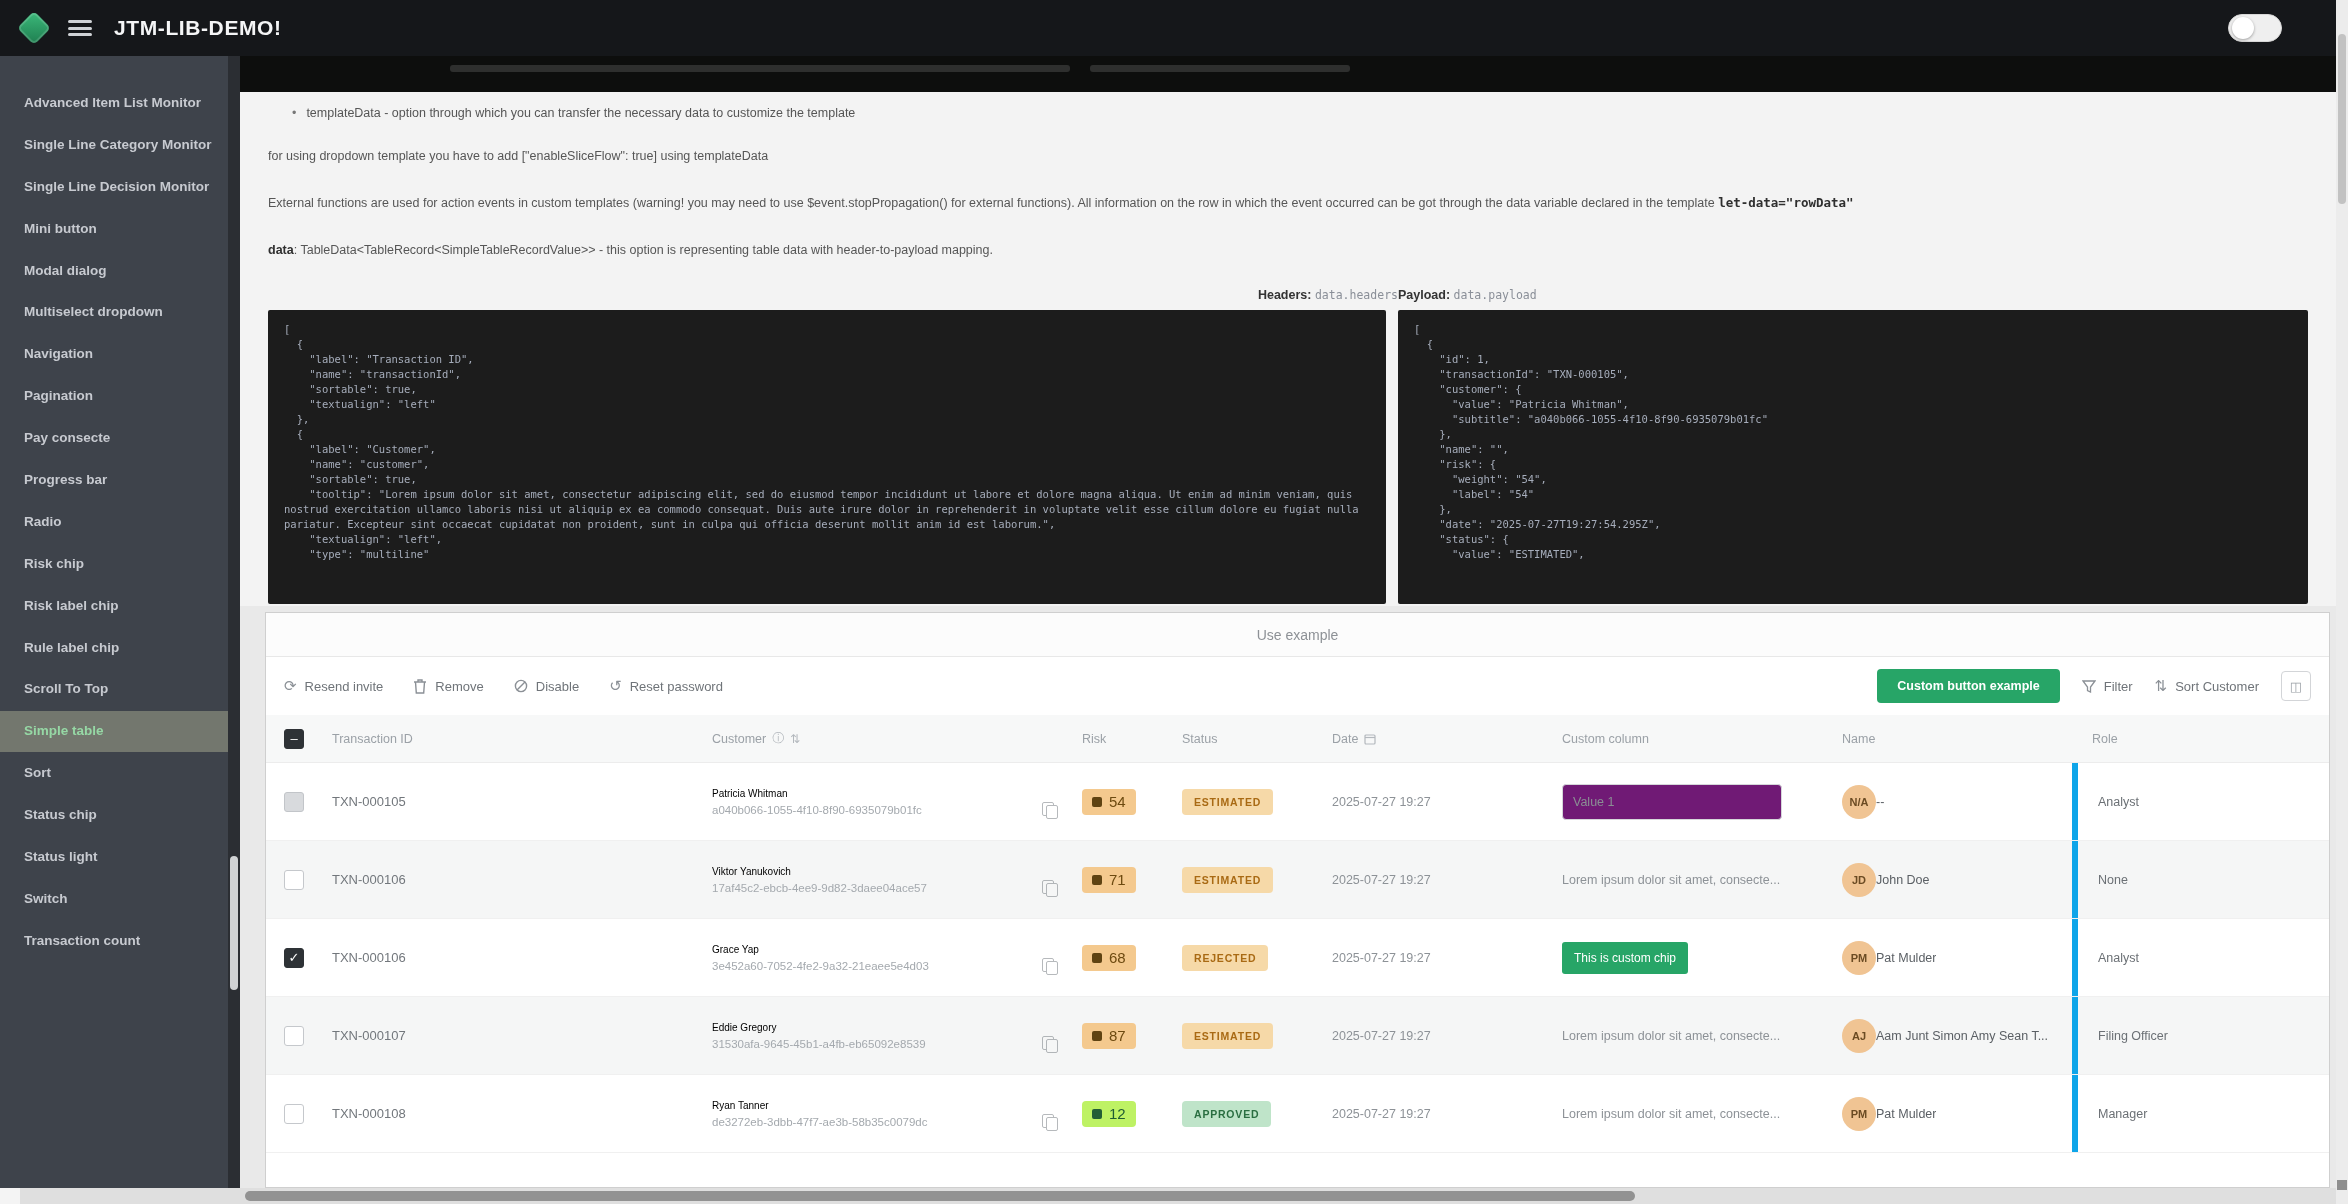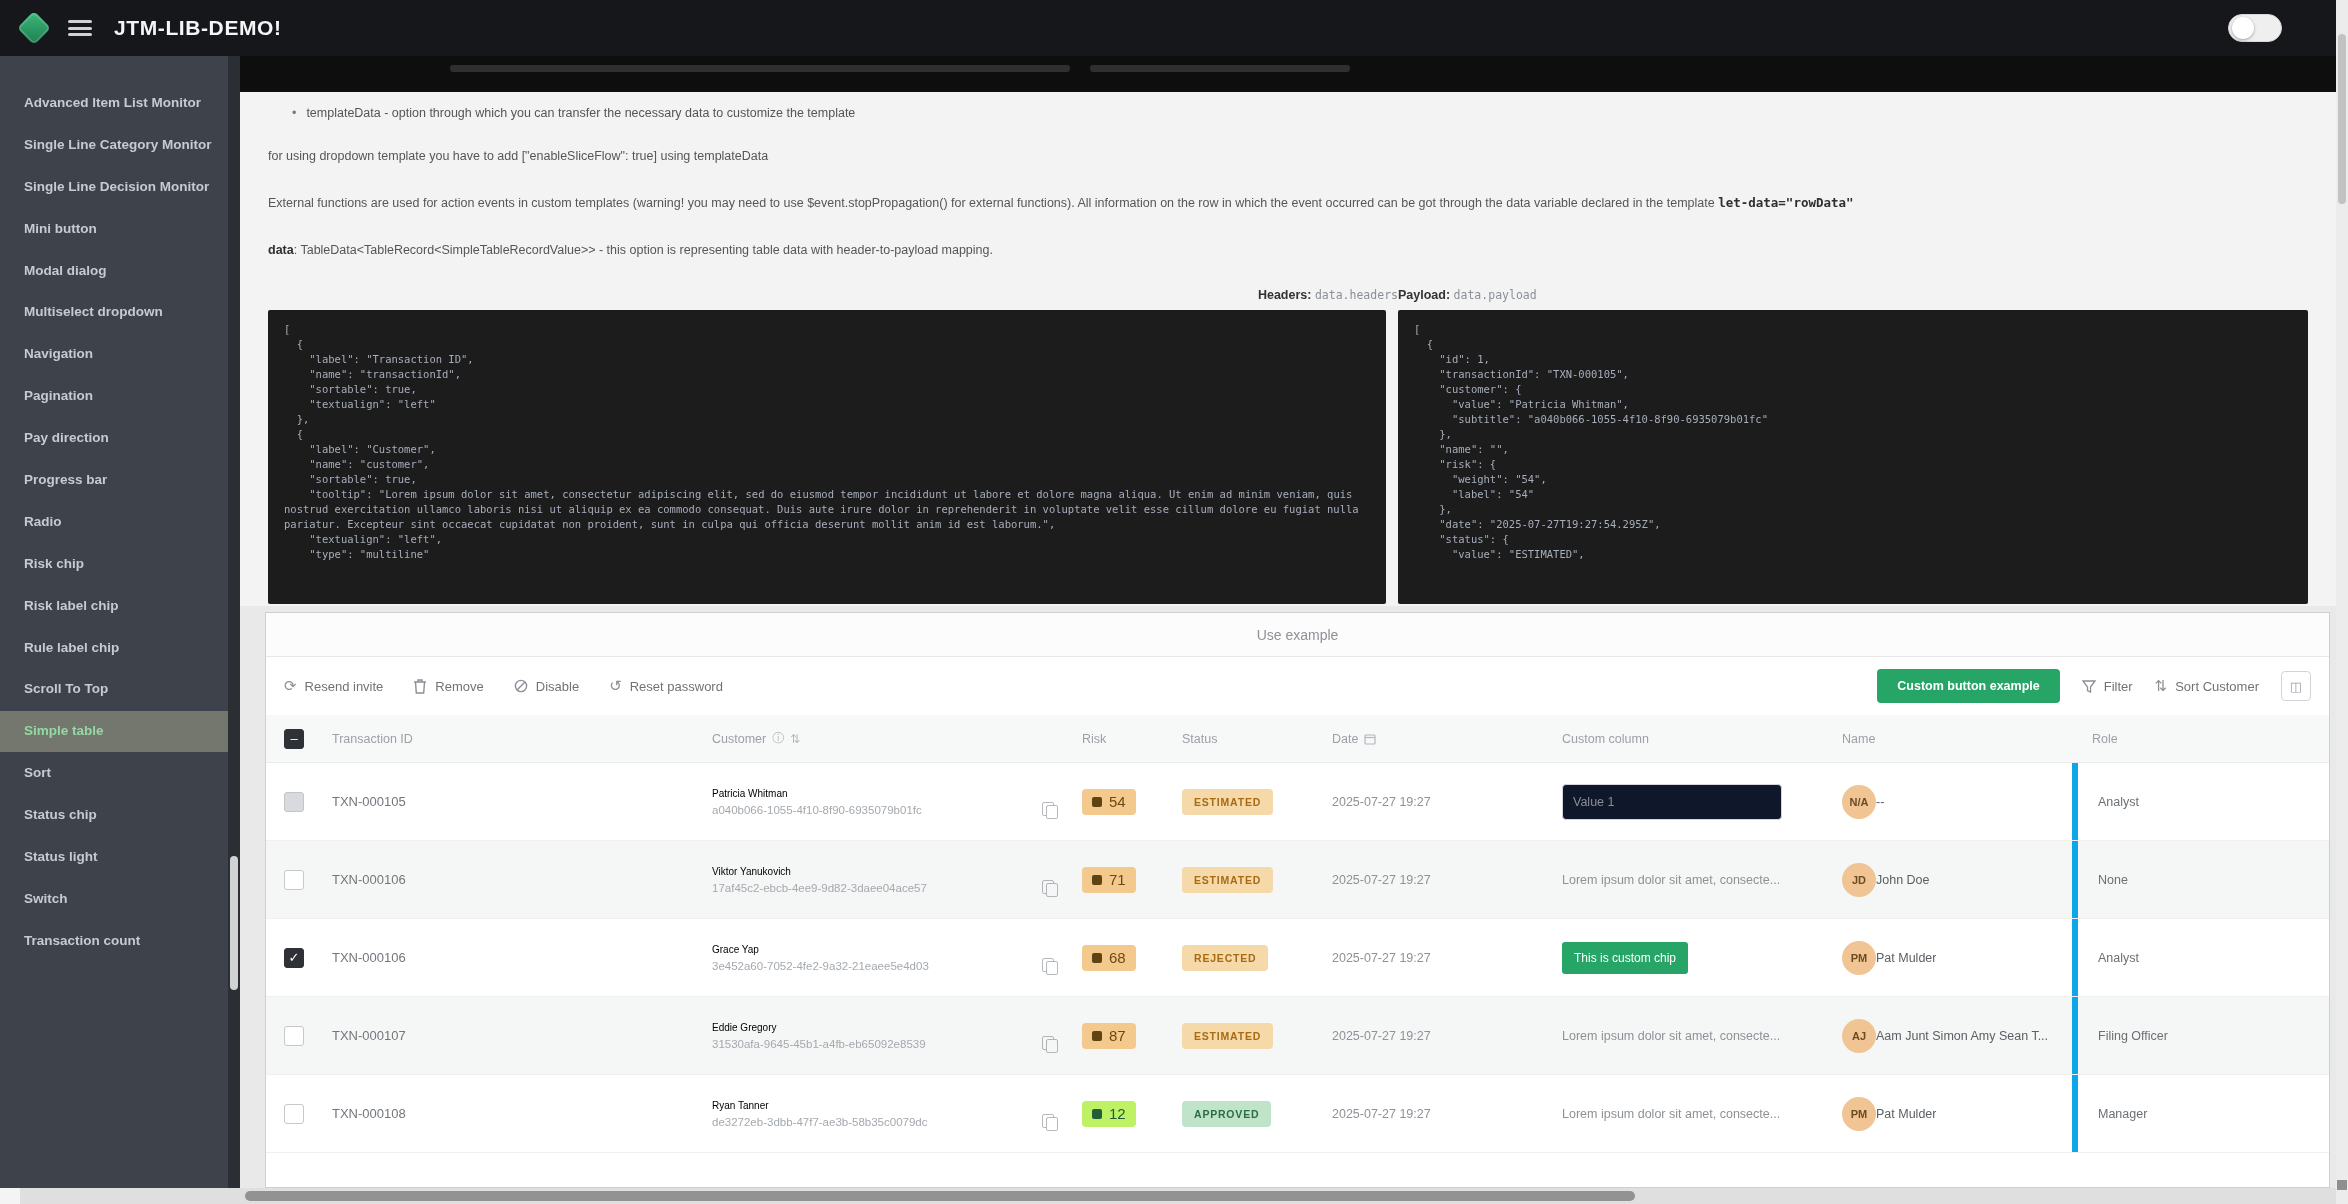--- a/index.html
+++ b/index.html
@@ -92,21 +92,21 @@
   .chip-risk .sq { width:10px; height:10px; border-radius:2px; }
   .chip-risk.orange { background:#f4c98e; color:#6d4a10; } .chip-risk.orange .sq { background:#5f4312; }
   .chip-risk.green { background:#bef264; color:#1e5c33; } .chip-risk.green .sq { background:#235e36; }
 
   .chip-status { display:inline-flex; align-items:center; height:26px; padding:0 12px; border-radius:4px;
     font-size:10.5px; font-weight:bold; letter-spacing:.8px; }
   .chip-status.orange { background:#f6d9a8; color:#a96a14; }
   .chip-status.green  { background:#bfe4c9; color:#2a6e41; }
 
   .cell-date, .cell-customtext { color:#8d9297; font-size:12.5px; white-space:nowrap; overflow:hidden; text-overflow:ellipsis; padding-right:14px; }
-  .custom-input { width:220px; height:36px; border:1px solid #d5d7da; border-radius:4px; background:#0f172a;
+  .custom-input { width:220px; height:36px; border:1px solid #d5d7da; border-radius:4px; background:#701a75;
     color:#8a8f94; font-size:12.5px; padding:0 10px; font-family:"Liberation Sans", sans-serif; }
   .chip-custom { display:inline-flex; align-items:center; height:32px; padding:0 12px; border-radius:3px;
     background:#27a567; color:#fff; font-size:12px; cursor:pointer; }
 
   .cell-name { display:flex; align-items:center; overflow:hidden; padding-right:10px; }
   .avatar { width:34px; height:34px; border-radius:50%; background:#f0c493; color:#6b4b23;
     font-size:11px; font-weight:bold; display:flex; align-items:center; justify-content:center; flex:none; }
   .name-label { color:#5a5f64; font-size:12.5px; white-space:nowrap; overflow:hidden; text-overflow:ellipsis; }
 
   .cell-role { align-self:stretch; display:flex; align-items:center; border-left:6px solid #0ea5e9;
@@ -143,21 +143,21 @@
 
   <nav class="sidebar">
     <div class="sb-item">Advanced Item List Monitor</div>
     <div class="sb-item">Single Line Category Monitor</div>
     <div class="sb-item">Single Line Decision Monitor</div>
     <div class="sb-item">Mini button</div>
     <div class="sb-item">Modal dialog</div>
     <div class="sb-item">Multiselect dropdown</div>
     <div class="sb-item">Navigation</div>
     <div class="sb-item">Pagination</div>
-    <div class="sb-item">Pay direction</div>
+    <div class="sb-item">Pay consecte</div>
     <div class="sb-item">Progress bar</div>
     <div class="sb-item">Radio</div>
     <div class="sb-item">Risk chip</div>
     <div class="sb-item">Risk label chip</div>
     <div class="sb-item">Rule label chip</div>
     <div class="sb-item">Scroll To Top</div>
     <div class="sb-item selected">Simple table</div>
     <div class="sb-item">Sort</div>
     <div class="sb-item">Status chip</div>
     <div class="sb-item">Status light</div>

